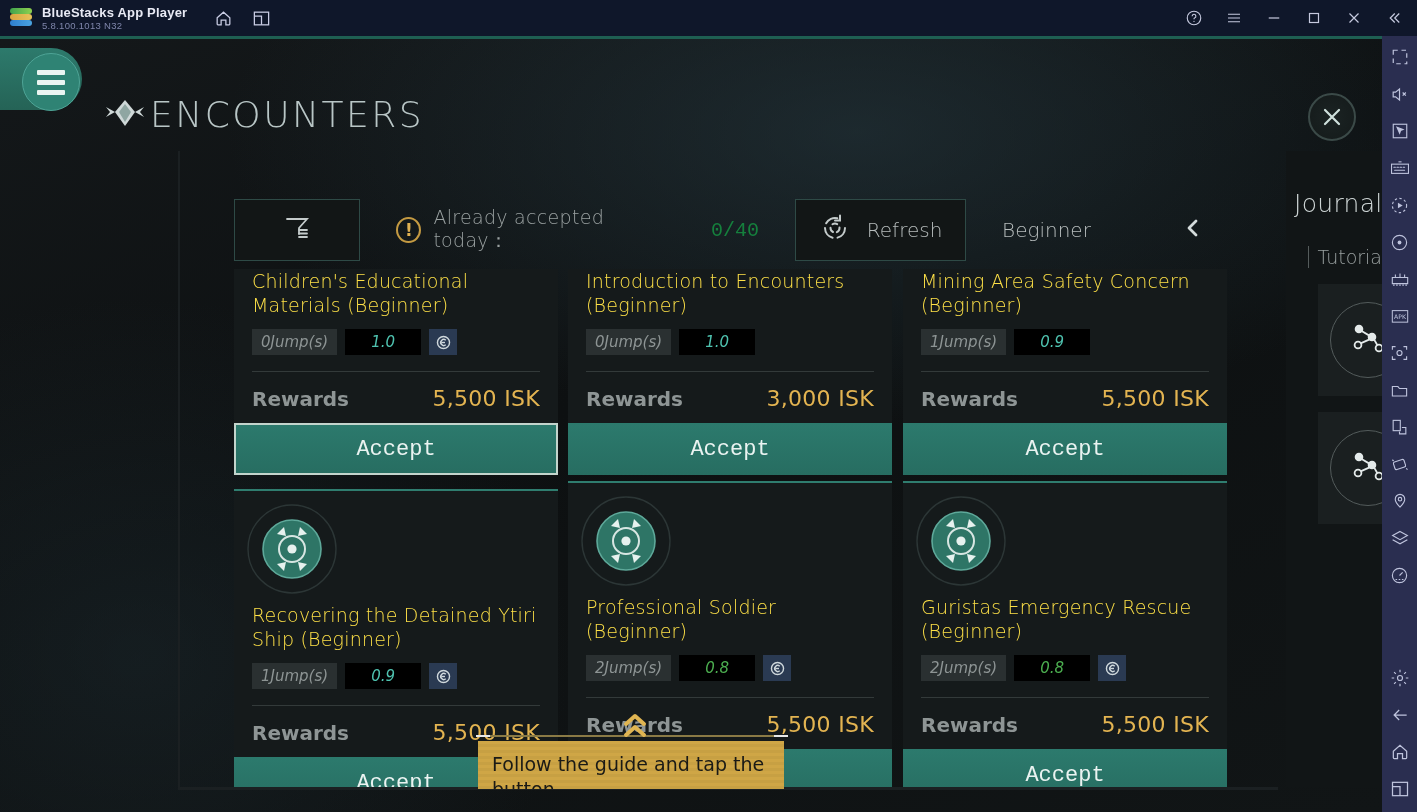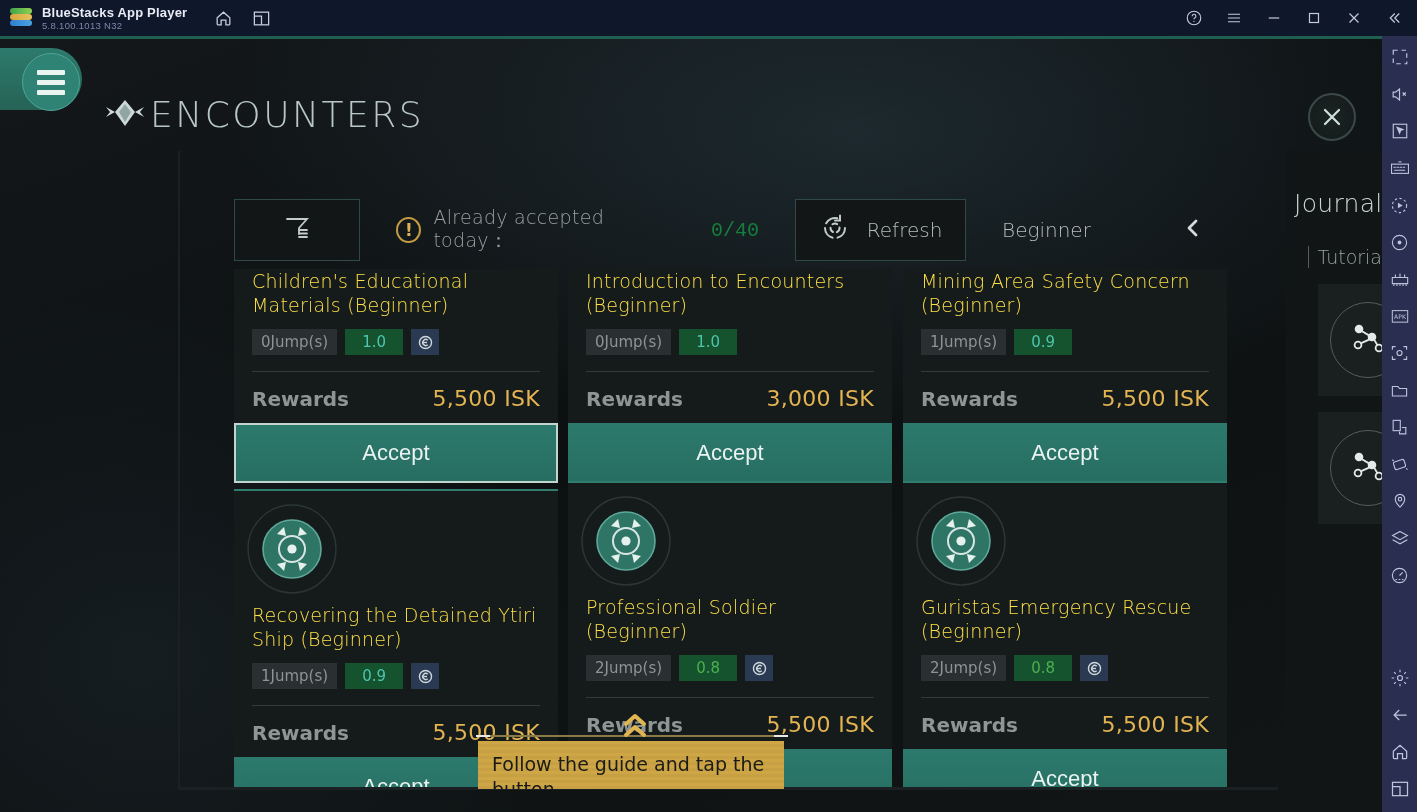--- a/index.html
+++ b/index.html
@@ -160,40 +160,40 @@
     border-top: 2px solid #2f7d6f;
   }
   .card .card-inner { position: relative; padding: 0 18px; }
   .card-emblem {
     position: absolute; left: 12px; top: 12px; width: 92px; height: 92px;
   }
   .card-title {
     font-size: 19px; line-height: 24px; color: #fde047; letter-spacing: .2px;
     font-family: "DejaVu Sans", sans-serif; font-weight: 300;
   }
-  .tag-row { display: flex; align-items: center; gap: 8px; margin-top: 12px; }
+  .tag-row { display: flex; align-items: center; gap: 8px; margin-top: 12px; font-style: italic; }
   .tag-jump {
     height: 26px; padding: 0 9px; background: #2a3031; display: flex; align-items: center;
     font-size: 15px; color: #8d9494; font-family: "DejaVu Sans", sans-serif;
   }
   .tag-sec {
-    height: 26px; padding: 0 17px; background: #14532d; display: flex; align-items: center;
+    height: 26px; padding: 0 26px; background: #000000; display: flex; align-items: center;
     font-size: 15px; font-family: "DejaVu Sans", sans-serif;
   }
   .tag-icon {
     width: 28px; height: 26px; background: #2a3a52; display: flex; align-items: center; justify-content: center;
   }
   .card-rule { height: 1px; background: #333a3a; margin: 16px 0 0; }
   .rewards-row { display: flex; align-items: center; justify-content: space-between; padding: 14px 0 12px; }
   .rewards-label { font-size: 20px; color: #8e9595; font-family: "DejaVu Sans", sans-serif; font-weight: 700; }
   .rewards-value { font-size: 22px; color: #e3b451; font-family: "DejaVu Sans", sans-serif; letter-spacing: .3px; }
   .accept-btn {
-    height: 60px; background: linear-gradient(180deg,#2c7a6d,#276d61);
+    height: 52px; background: linear-gradient(180deg,#2c7a6d,#276d61);
     display: flex; align-items: center; justify-content: center;
-    font-size: 22px; color: #eaf3f1; font-family: Liberation Sans, sans-serif; font-weight: 300;
+    font-size: 22px; color: #eaf3f1; font-family: Liberation Mono, monospace; font-weight: 300;
   }
   .accept-btn.highlight { outline: 2px solid #c3d4cc; outline-offset: -2px; }
 
   
   .tooltip {
     position: absolute; left: 244px; top: 472px; width: 306px; padding: 11px 14px;
     background: repeating-linear-gradient(180deg,#cfa646 0px,#cfa646 3px,#c7a043 3px,#c7a043 6px);
     color: #1a1a16; font-size: 19px; line-height: 25px;
     font-family: "DejaVu Sans", sans-serif; font-weight: 400; z-index: 30;
   }

